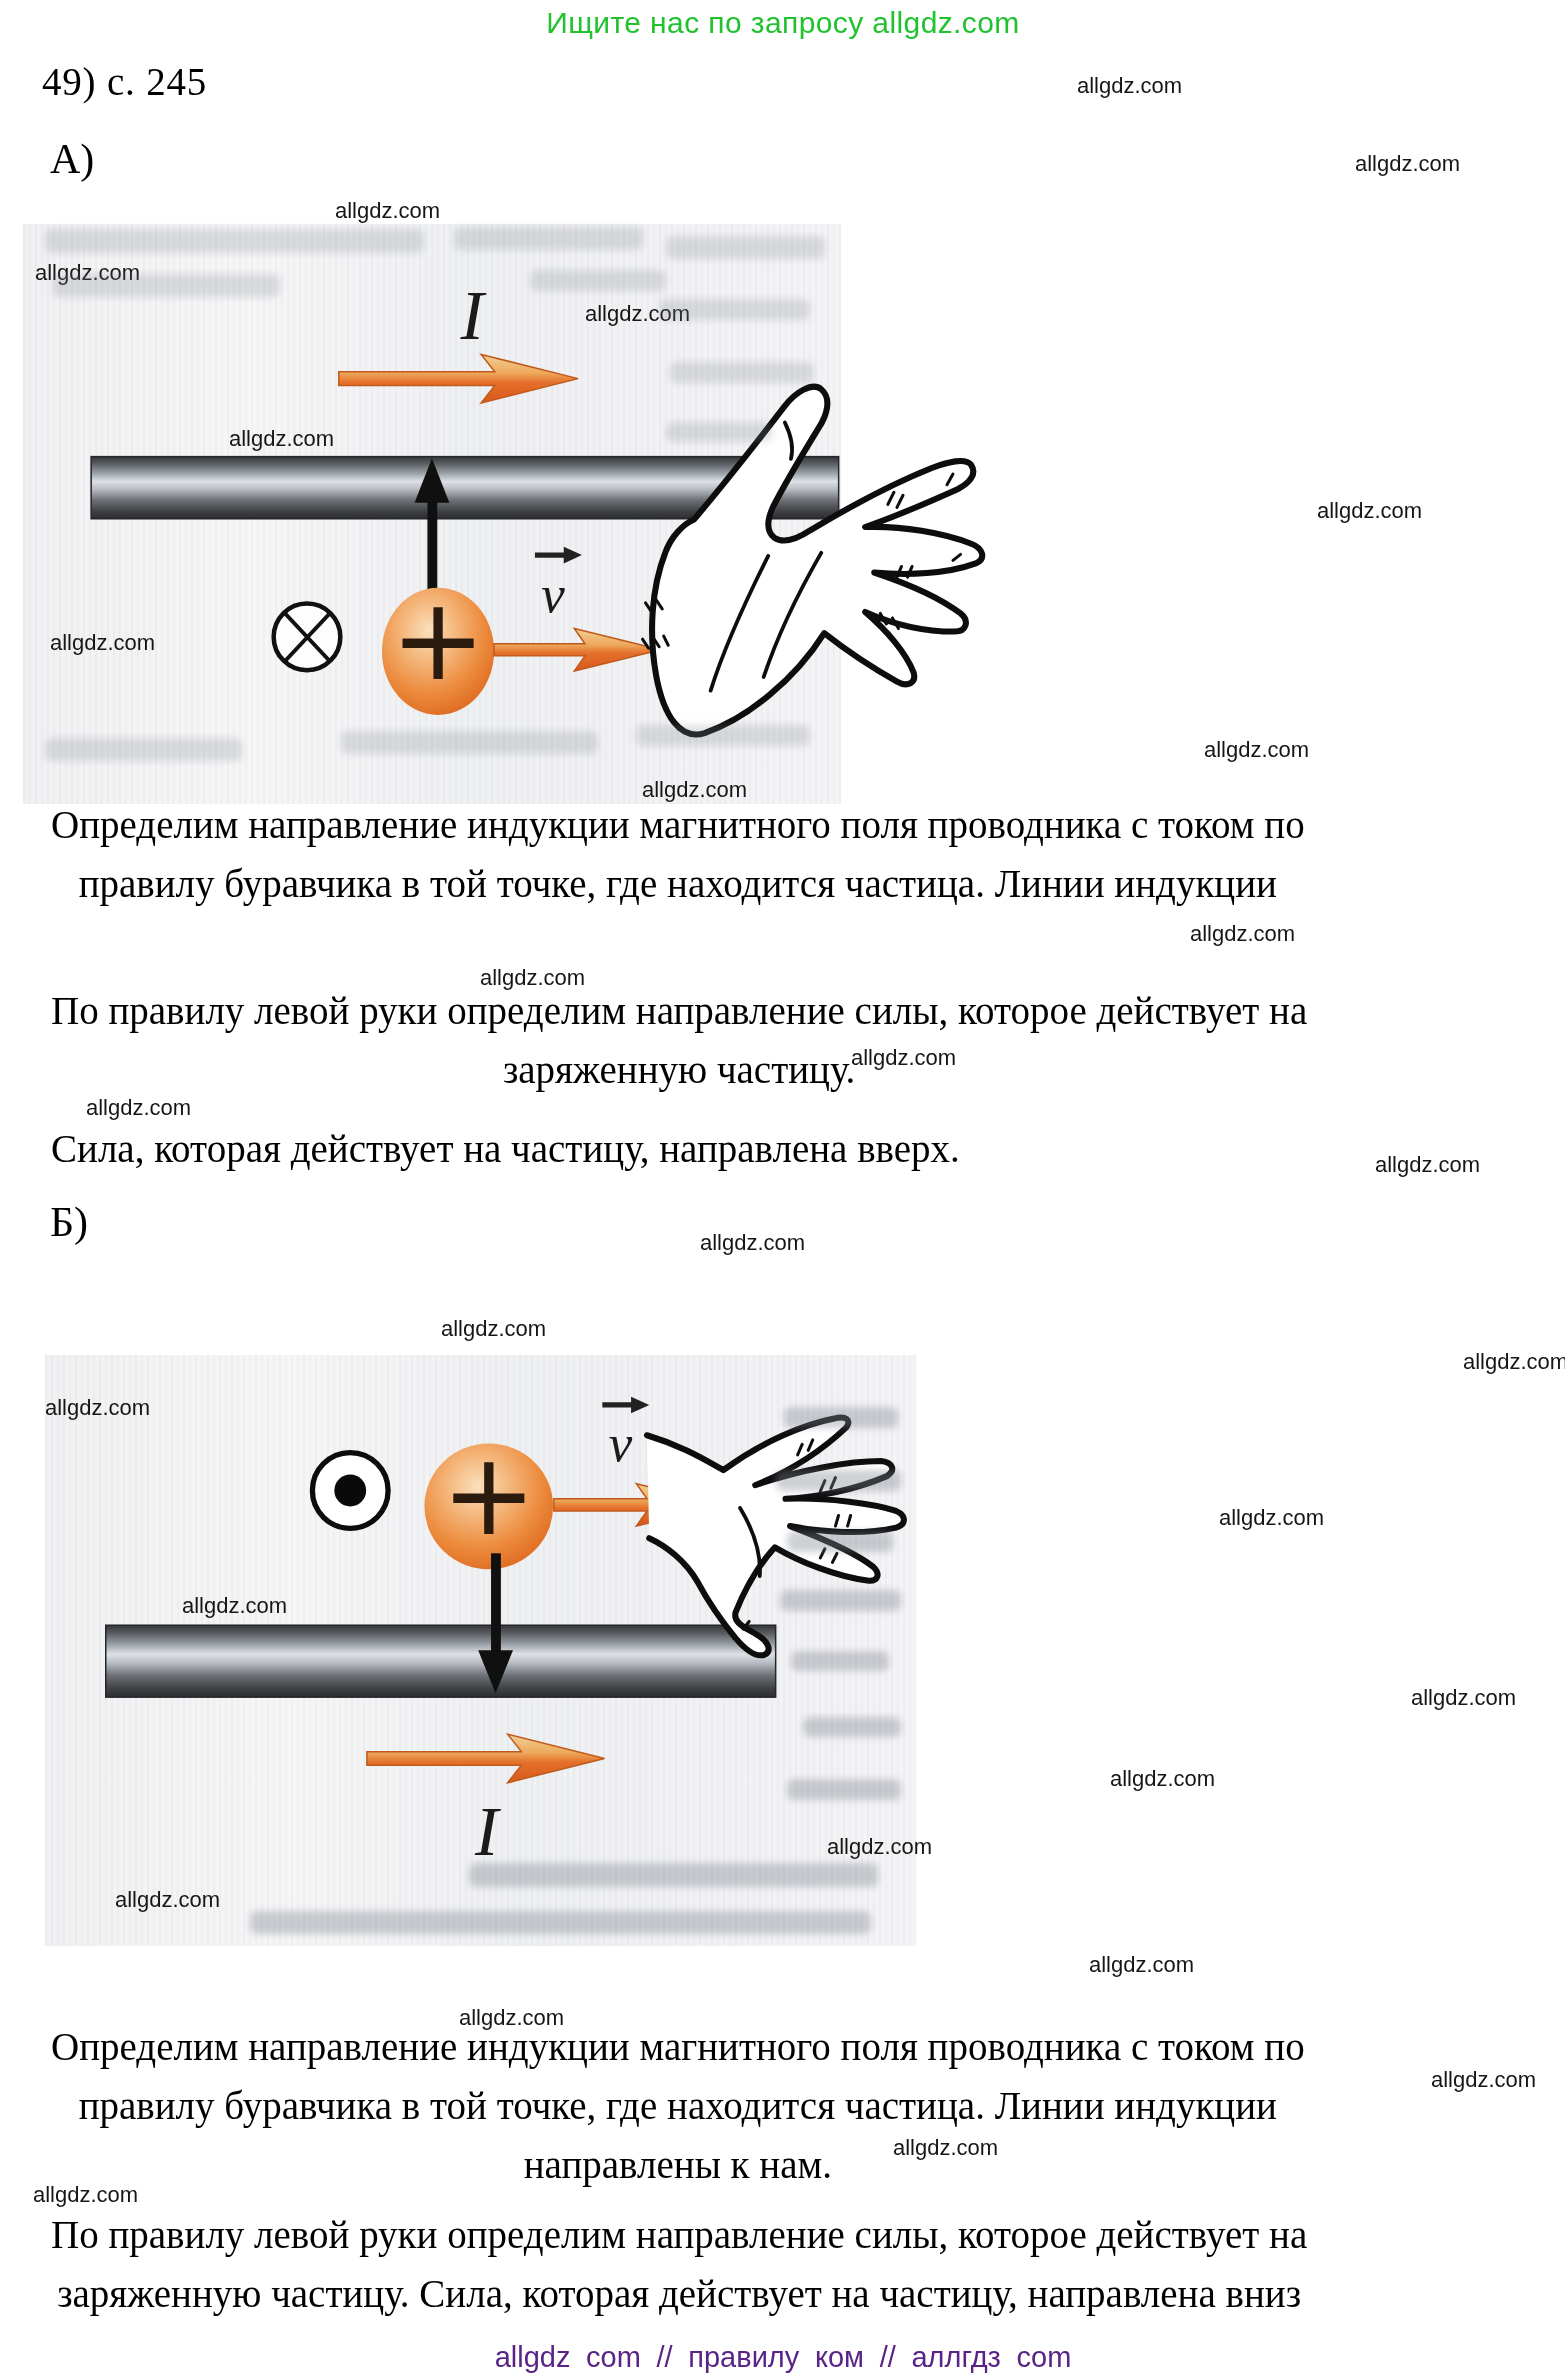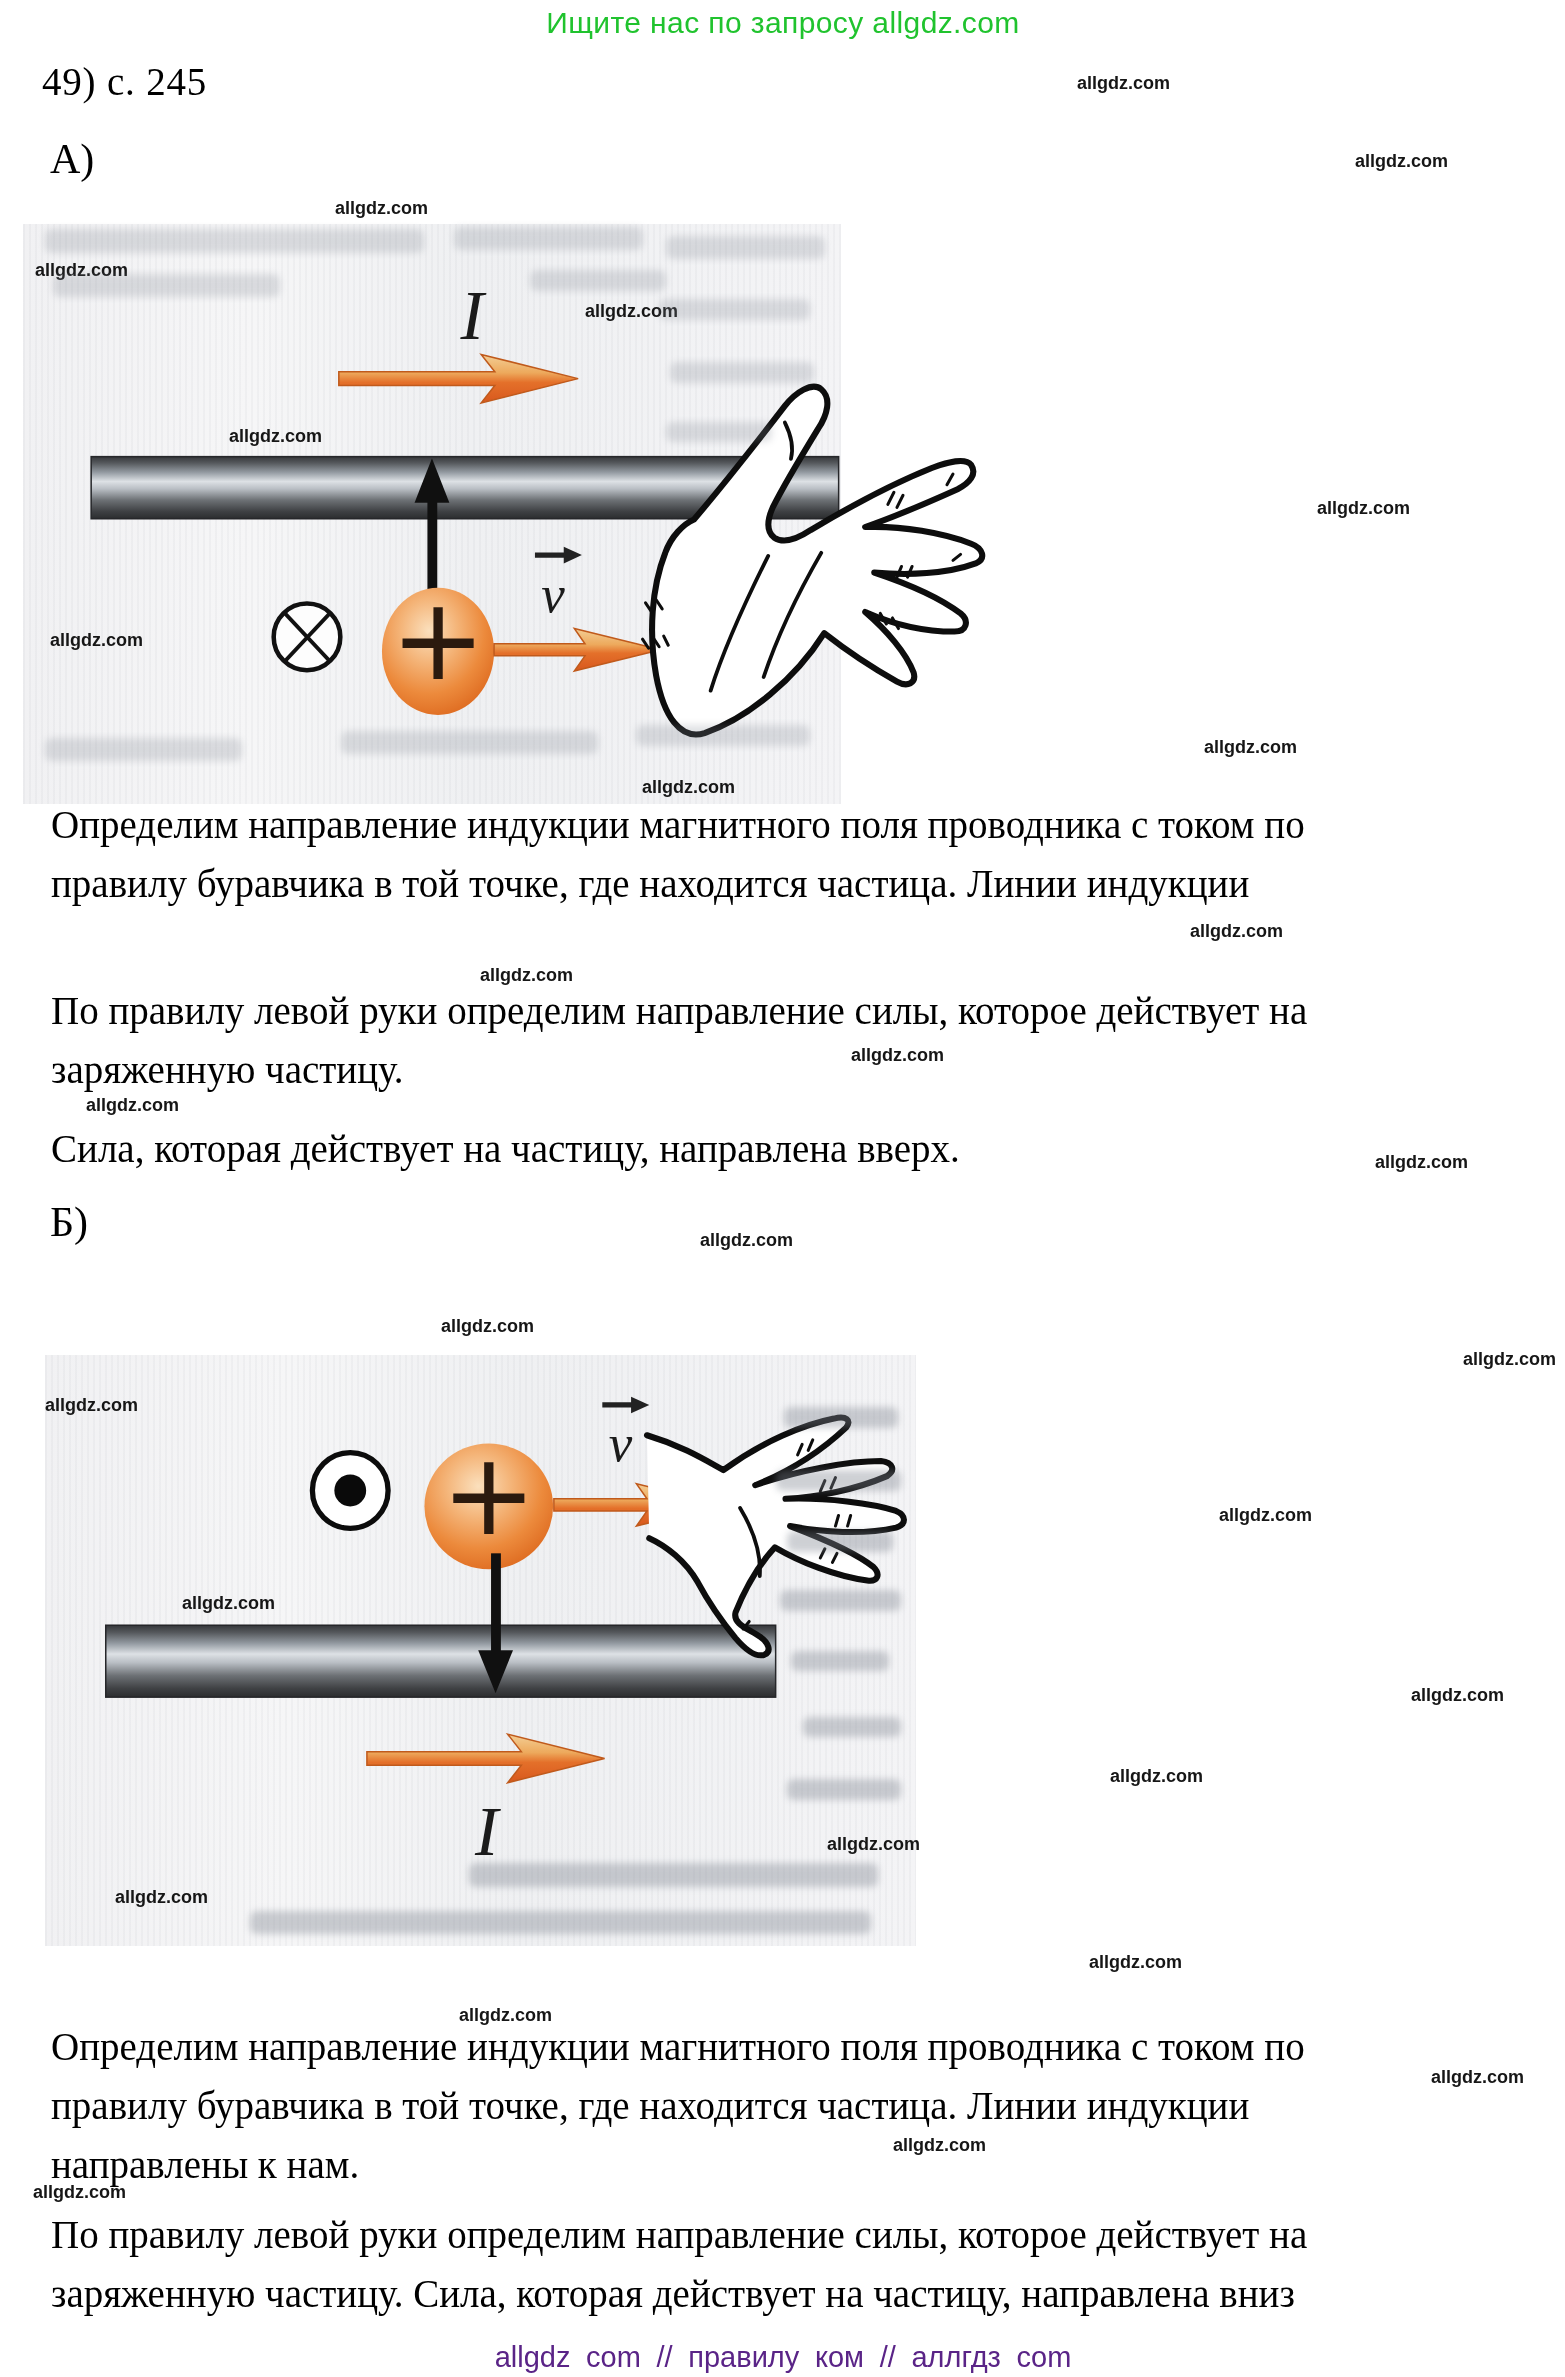--- a/index.html
+++ b/index.html
@@ -19,25 +19,25 @@
   .photo .tex{position:absolute;inset:0;
       background:repeating-linear-gradient(90deg,rgba(110,116,128,.05) 0 2.3px,rgba(255,255,255,0) 2.3px 6px);}
   .photo-a{left:23px;top:224px;width:818px;height:580px;}
   .photo-b{left:45px;top:1355px;width:871px;height:591px;}
   .blur-word{position:absolute;background:#7f8590;border-radius:6.8px;
              filter:blur(3.8px);opacity:.24;}
   .blur-word.dk{opacity:.38;}
   
   .dsvg{position:absolute;overflow:visible;}
   
-  .para{position:absolute;left:51px;font-size:39px;line-height:59px;white-space:nowrap;}
+  .para{position:absolute;left:51px;font-size:39px;line-height:59px;white-space:nowrap;text-align:center;}
   .p1{top:795px;} .p2{top:981px;} .p3{top:1119px;} .p4{top:2017px;} .p5{top:2205px;}
   
-  .wm{position:absolute;font-family:"Liberation Sans", sans-serif;font-size:18px;
-      color:#161616;white-space:nowrap;font-weight:bold;}
+  .wm{position:absolute;font-family:"Liberation Sans", sans-serif;font-size:22px;
+      color:#161616;white-space:nowrap;}
   
   .footer{position:absolute;left:0;top:2341px;width:100%;text-align:center;
           font-family:"Liberation Sans", sans-serif;font-size:29px;
           color:var(--footer-purple,#5a2487);word-spacing:7.6px;}
 </style>
 </head>
 <body>
 
 <div class="page">
 

